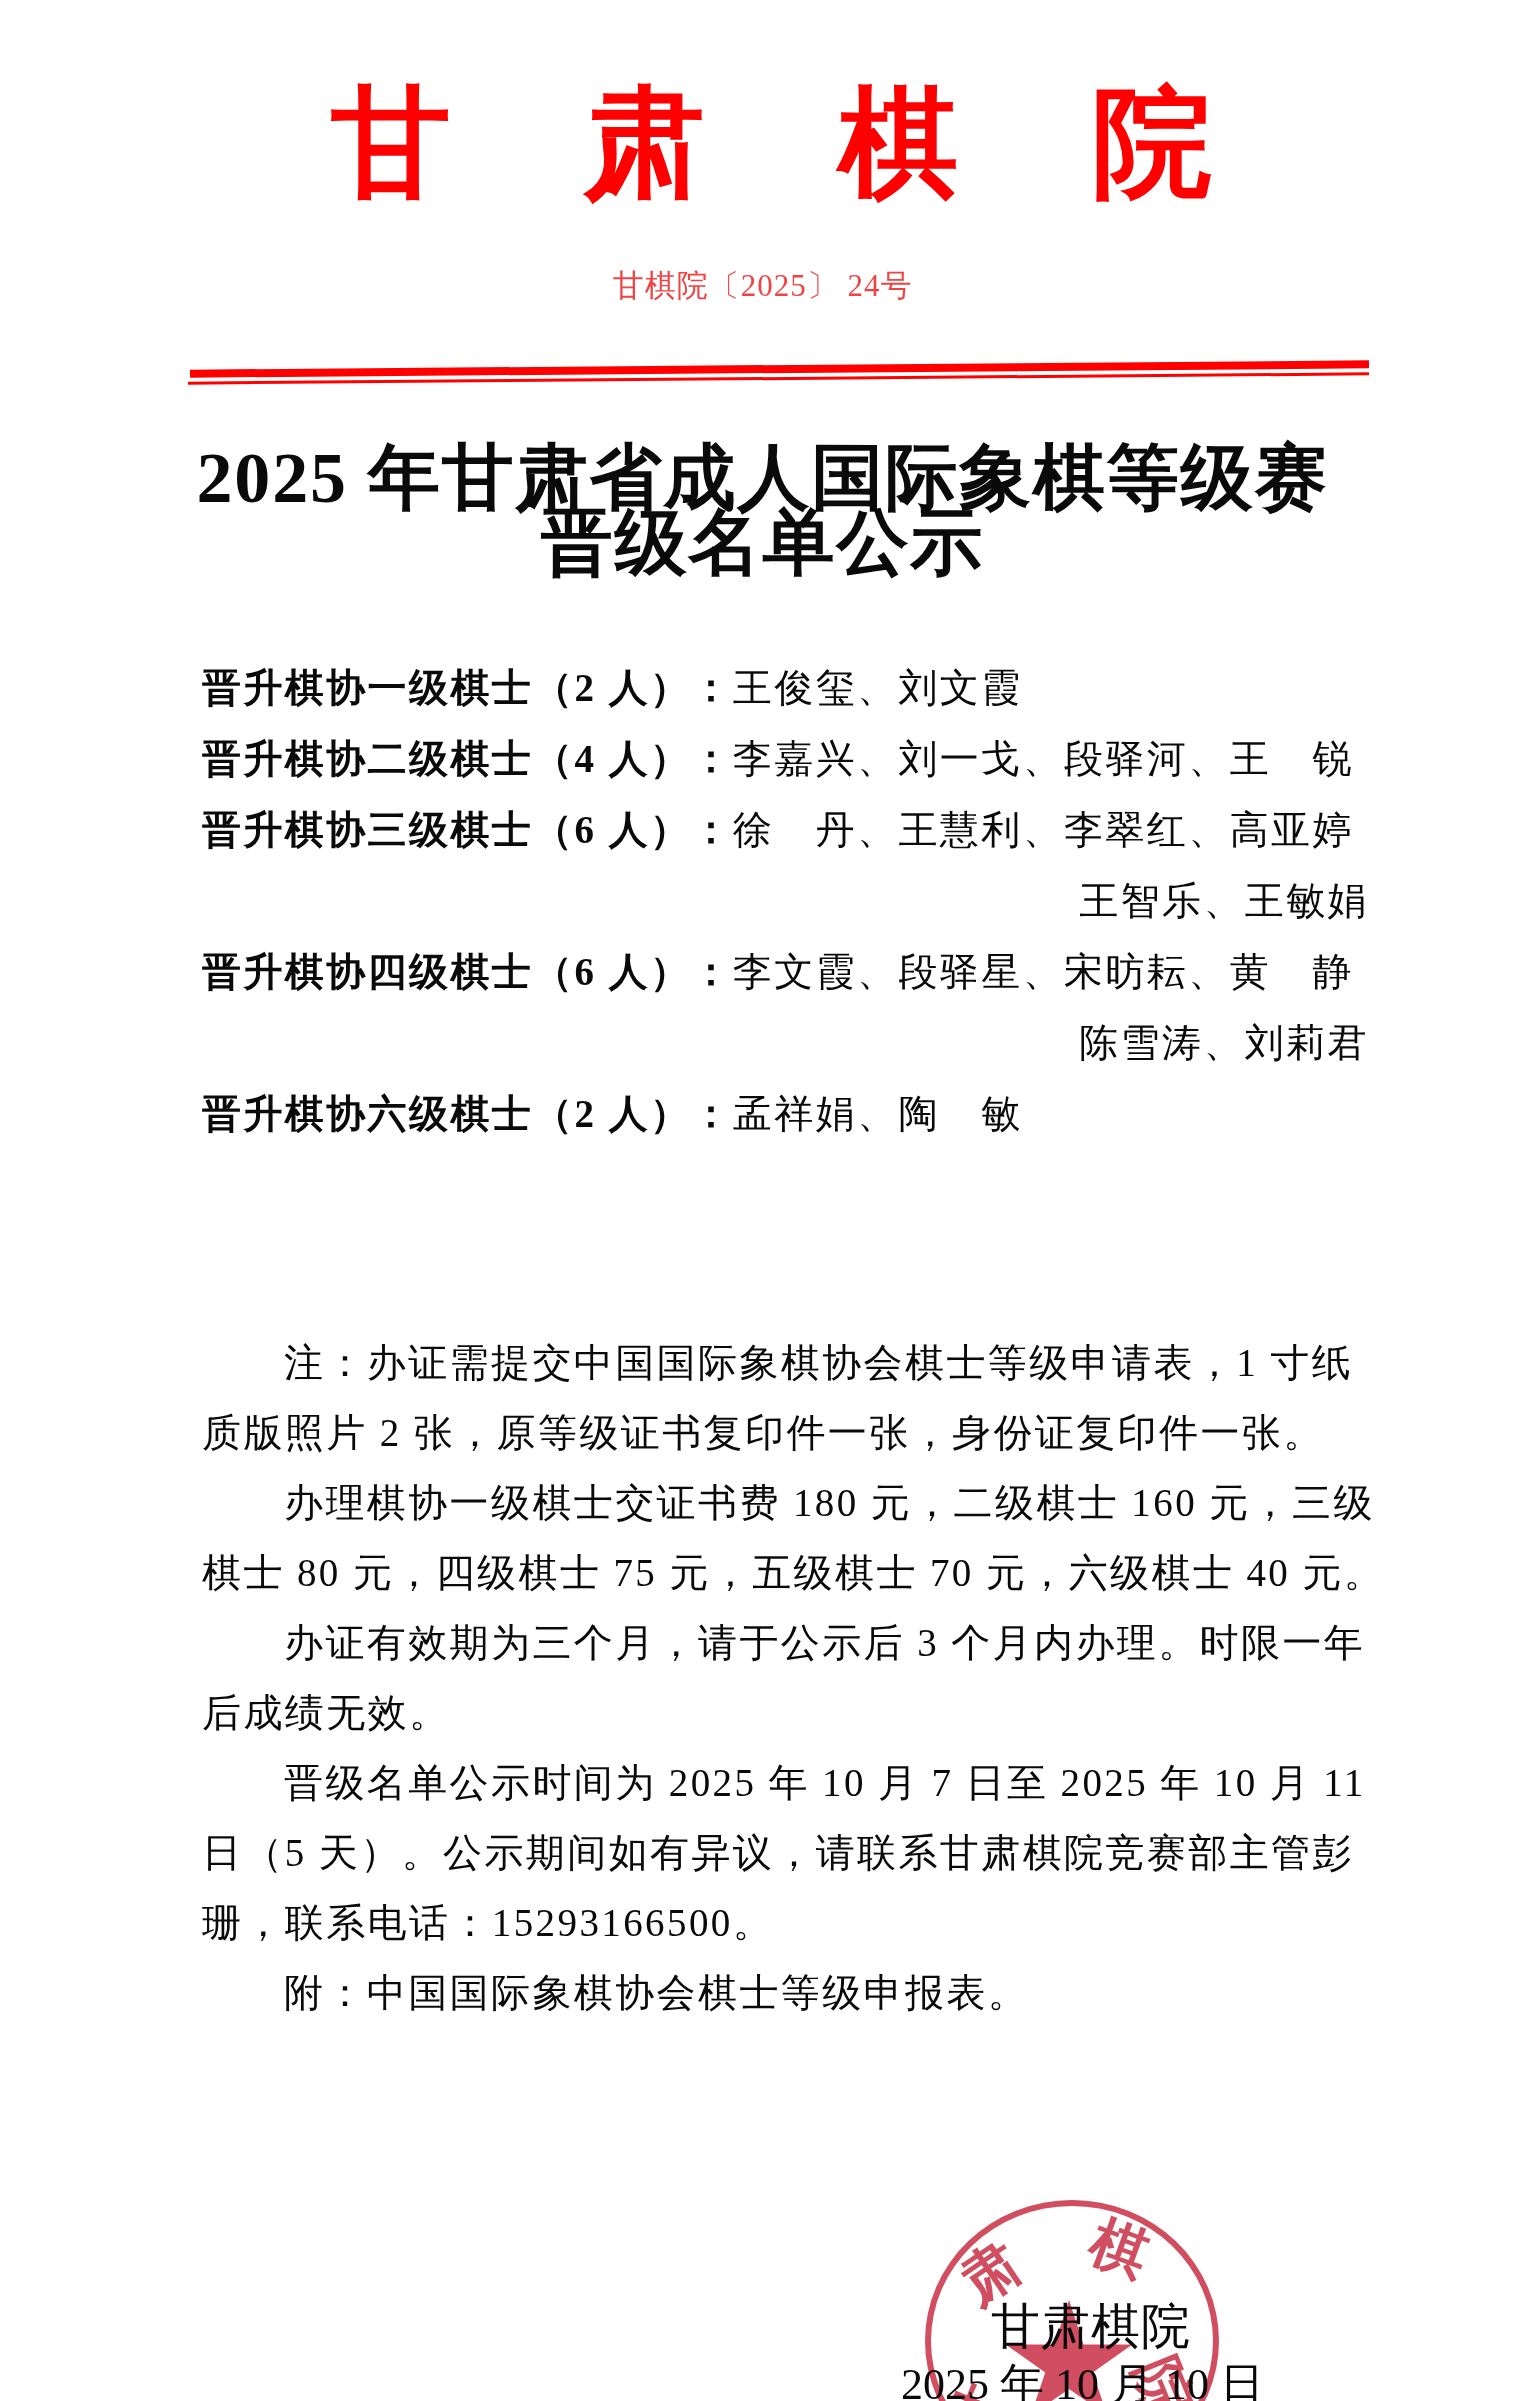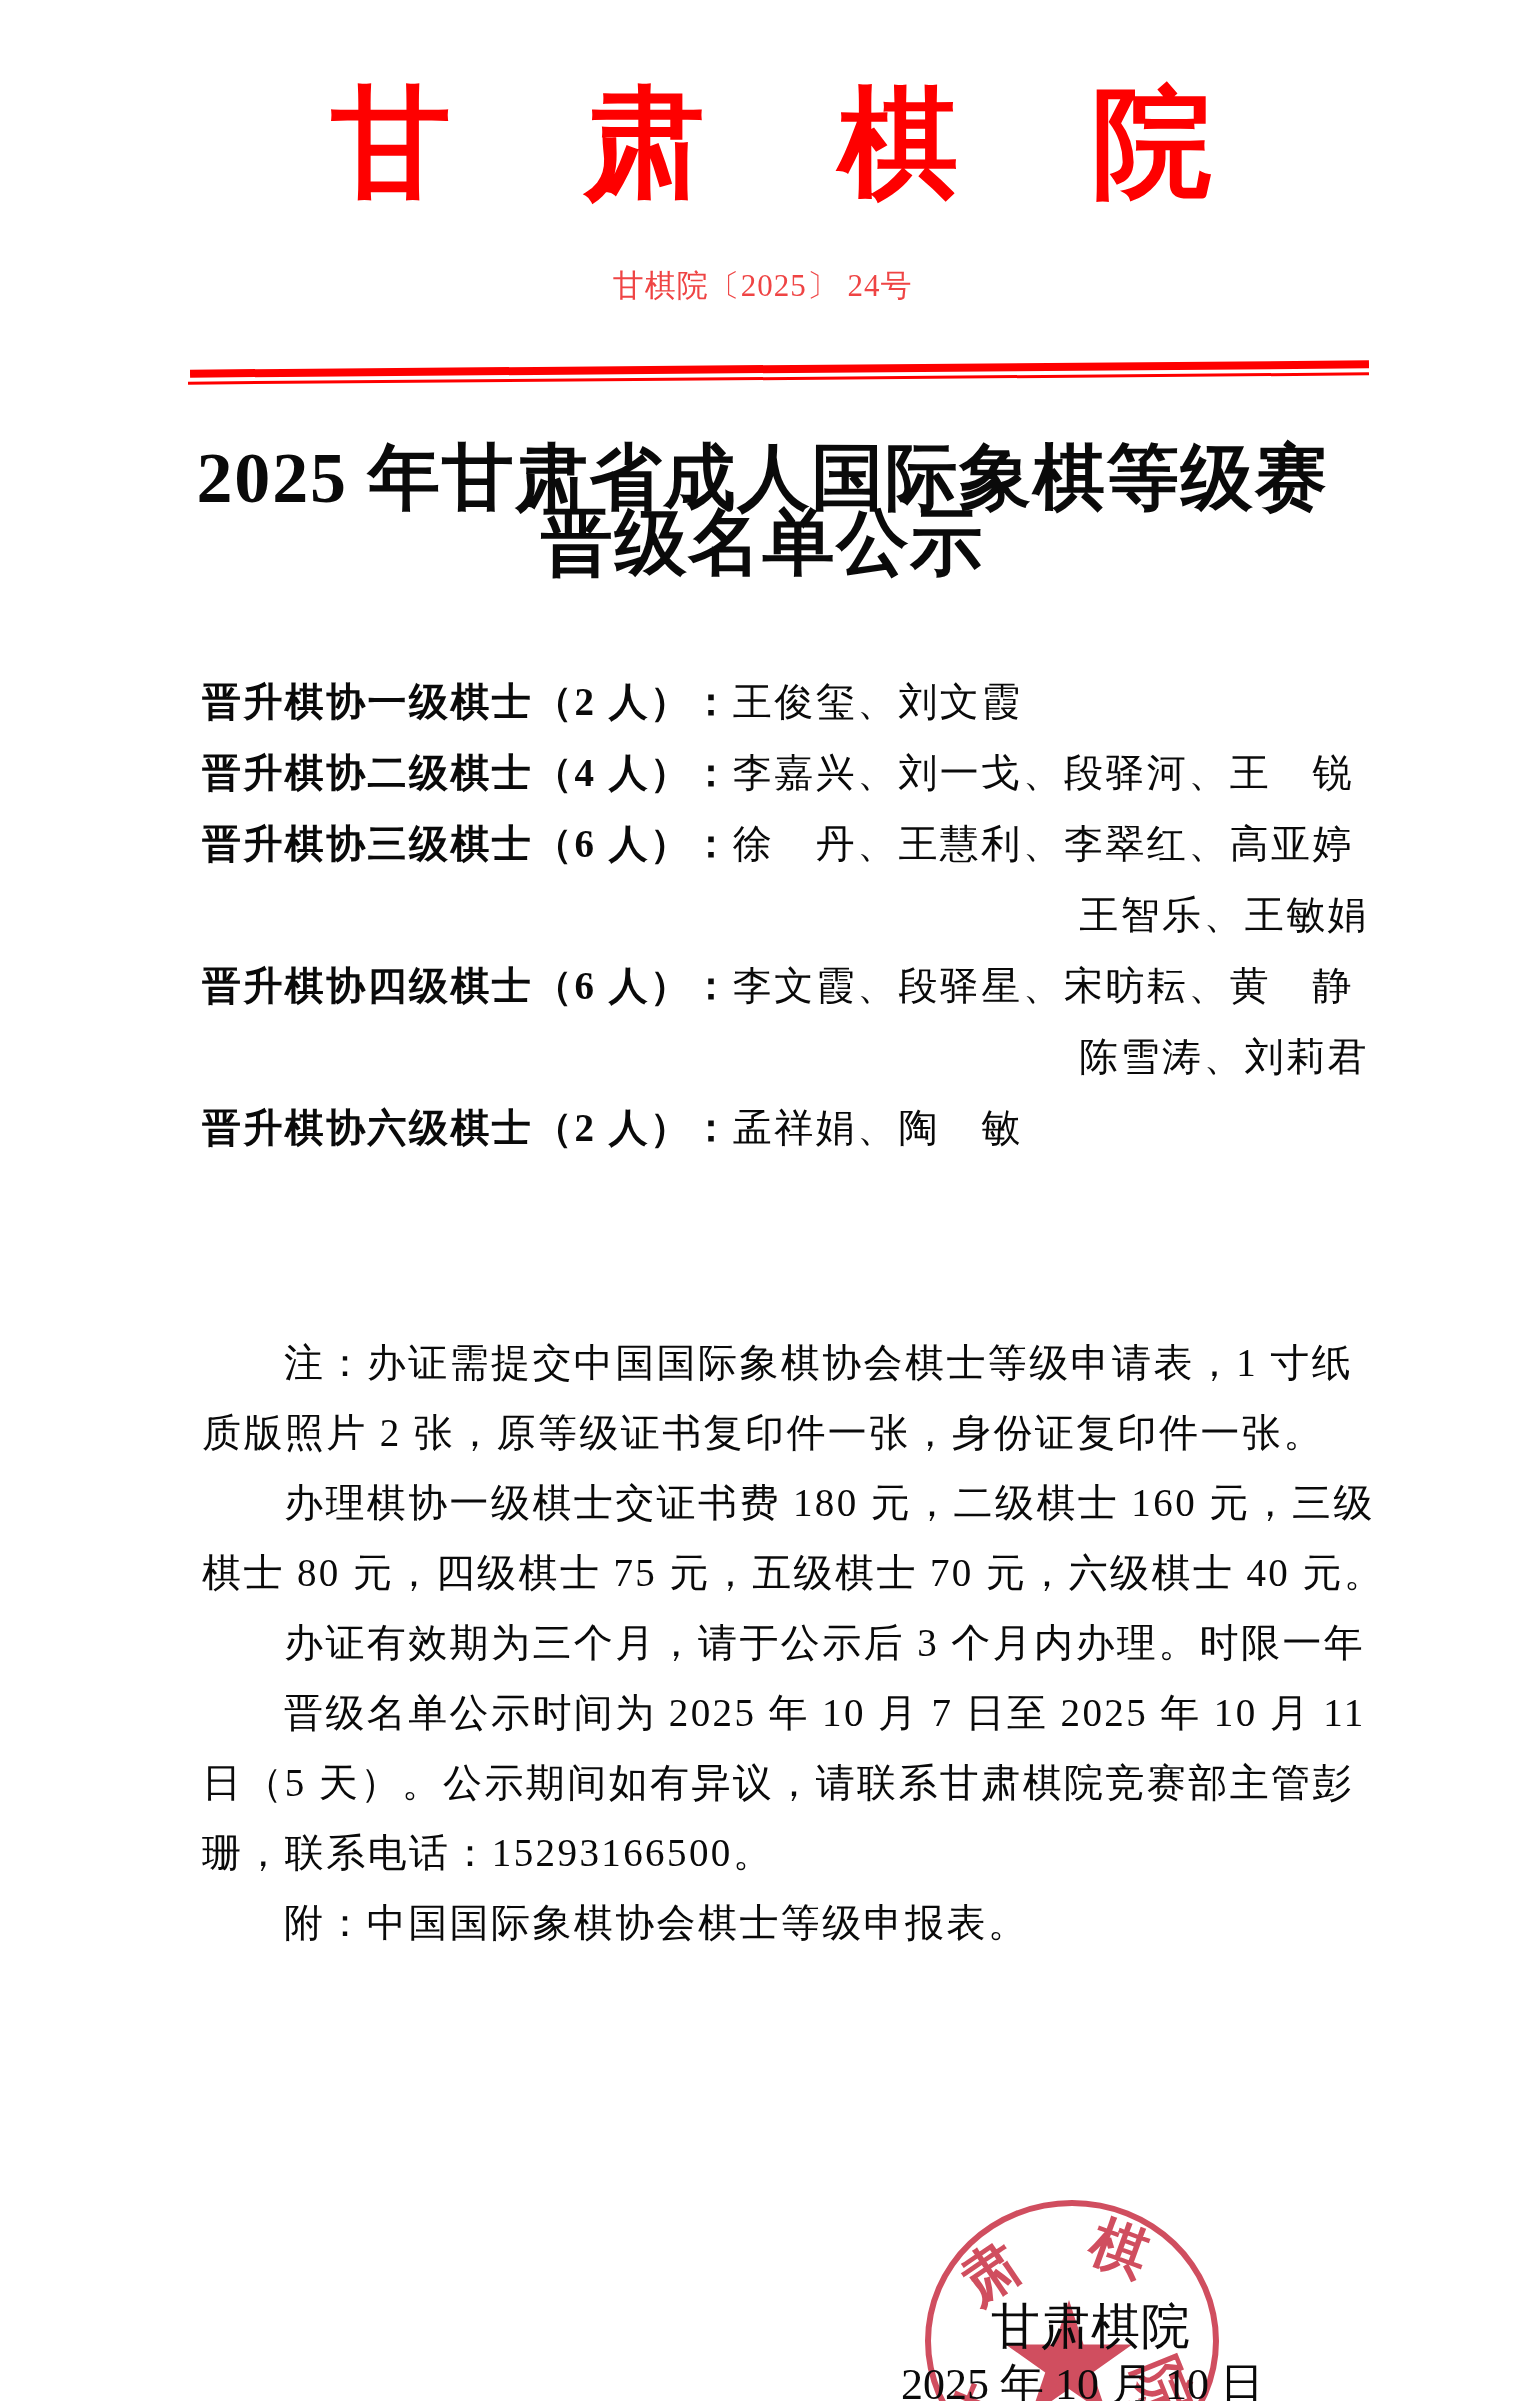--- a/index.html
+++ b/index.html
@@ -34,21 +34,21 @@
   
   .doc-title{
     position:absolute;left:0;width:1525px;text-align:center;
     font-size:72px;line-height:65px;font-weight:bold;
     letter-spacing:1.9px;color:#0a0a0a;white-space:nowrap;
   }
   .doc-title.l1{top:446px;}
   .doc-title.l2{top:511px;}
   
   .promo-list{
-    position:absolute;left:202px;top:666px;width:1167px;
+    position:absolute;left:202px;top:652px;width:1167px;
     font-size:39px;line-height:71px;letter-spacing:2.4px;
     white-space:nowrap;
   }
   .promo-row{height:71px;}
   .promo-row .lbl{font-weight:bold;}
   .promo-row.cont{padding-left:543px;text-align:right;}
   
   .notes{
     position:absolute;left:202px;top:1328px;width:1167px;
     font-size:39px;line-height:70px;letter-spacing:2.4px;
@@ -137,20 +137,21 @@
       <span class="lbl">晋升棋协六级棋士（2 人）：</span><span>孟祥娟、陶　敏</span>
     </div>
   </div>
 
   <div class="notes">
     <div class="note-line indent">注：办证需提交中国国际象棋协会棋士等级申请表，1 寸纸</div>
     <div class="note-line">质版照片 2 张，原等级证书复印件一张，身份证复印件一张。</div>
     <div class="note-line indent">办理棋协一级棋士交证书费 180 元，二级棋士 160 元，三级</div>
     <div class="note-line">棋士 80 元，四级棋士 75 元，五级棋士 70 元，六级棋士 40 元。</div>
     <div class="note-line indent">办证有效期为三个月，请于公示后 3 个月内办理。时限一年</div>
+    <div class="note-line">后成绩无效。</div>
     <div class="note-line indent">晋级名单公示时间为 2025 年 10 月 7 日至 2025 年 10 月 11</div>
     <div class="note-line">日（5 天）。公示期间如有异议，请联系甘肃棋院竞赛部主管彭</div>
     <div class="note-line">珊，联系电话：15293166500。</div>
     <div class="note-line indent">附：中国国际象棋协会棋士等级申报表。</div>
   </div>
 
   <div class="seal">
     <div class="seal-ring"></div>
     <div class="seal-star"></div>
     <div class="seal-char c0">甘</div>

